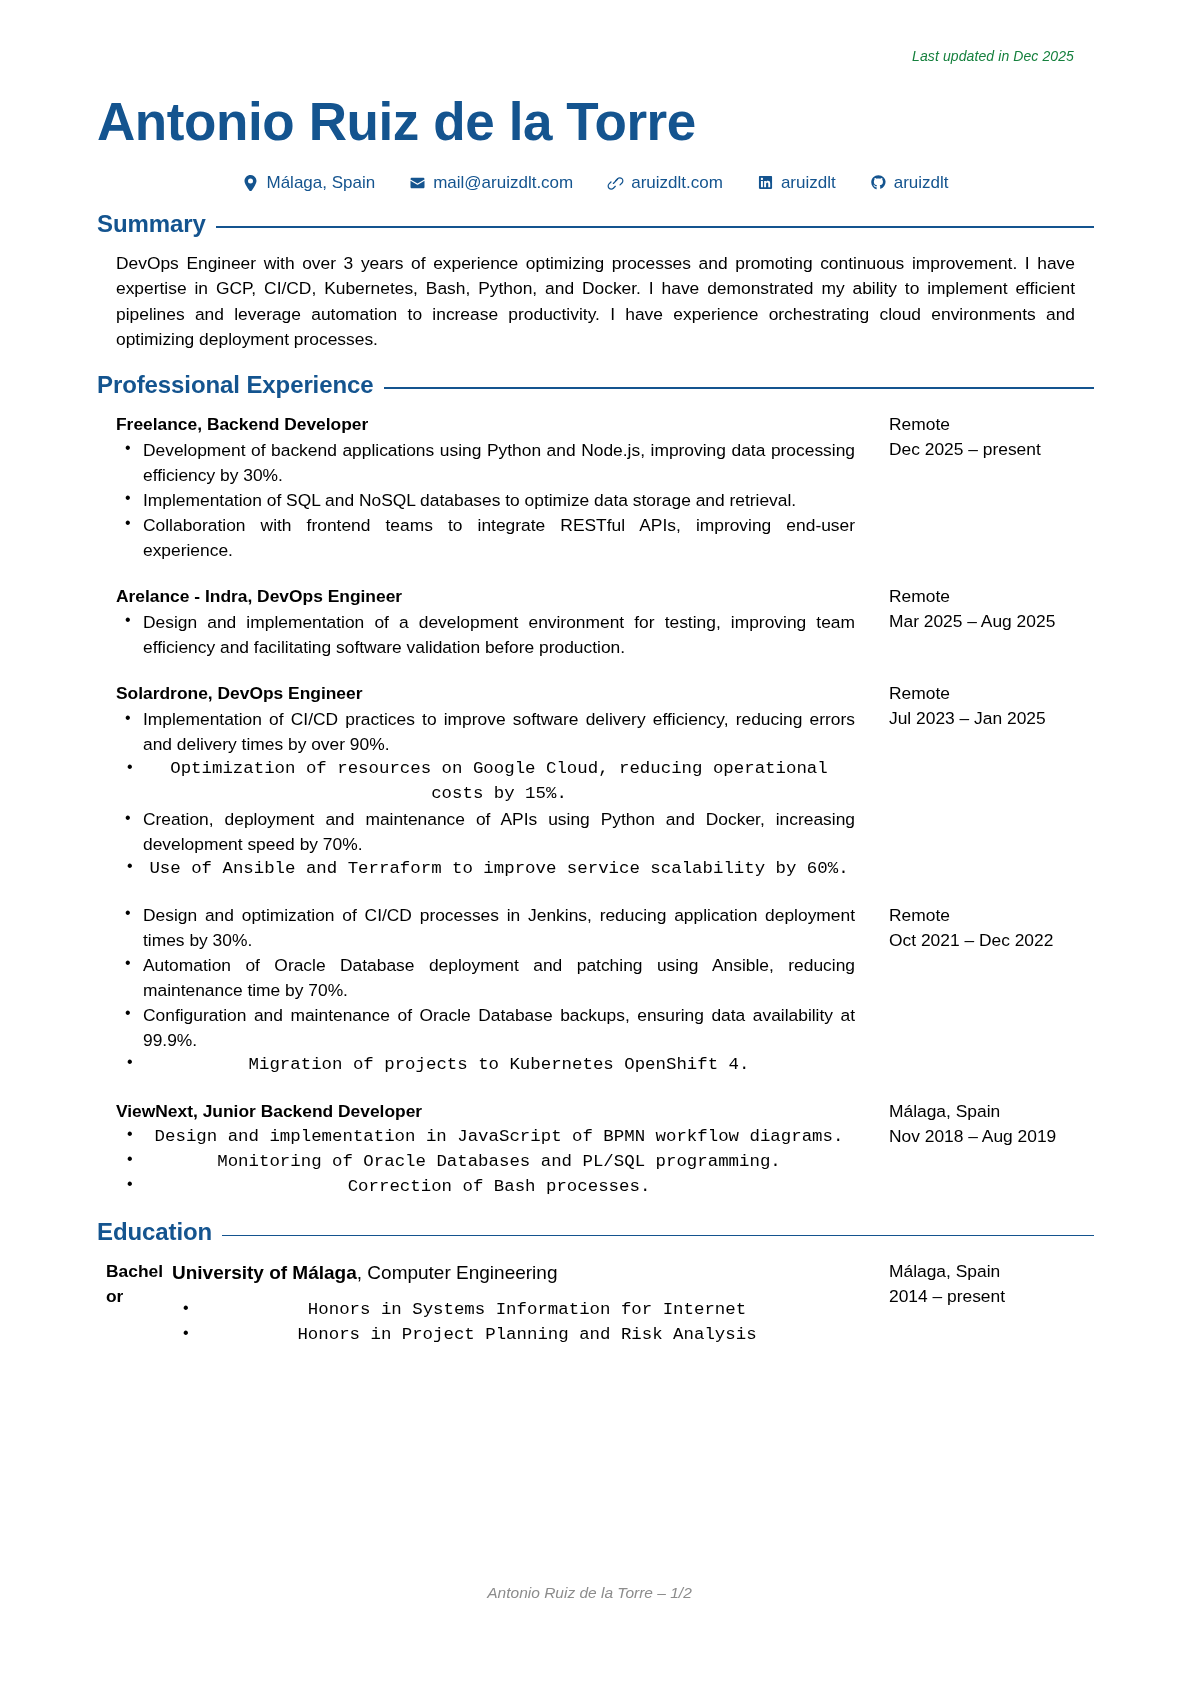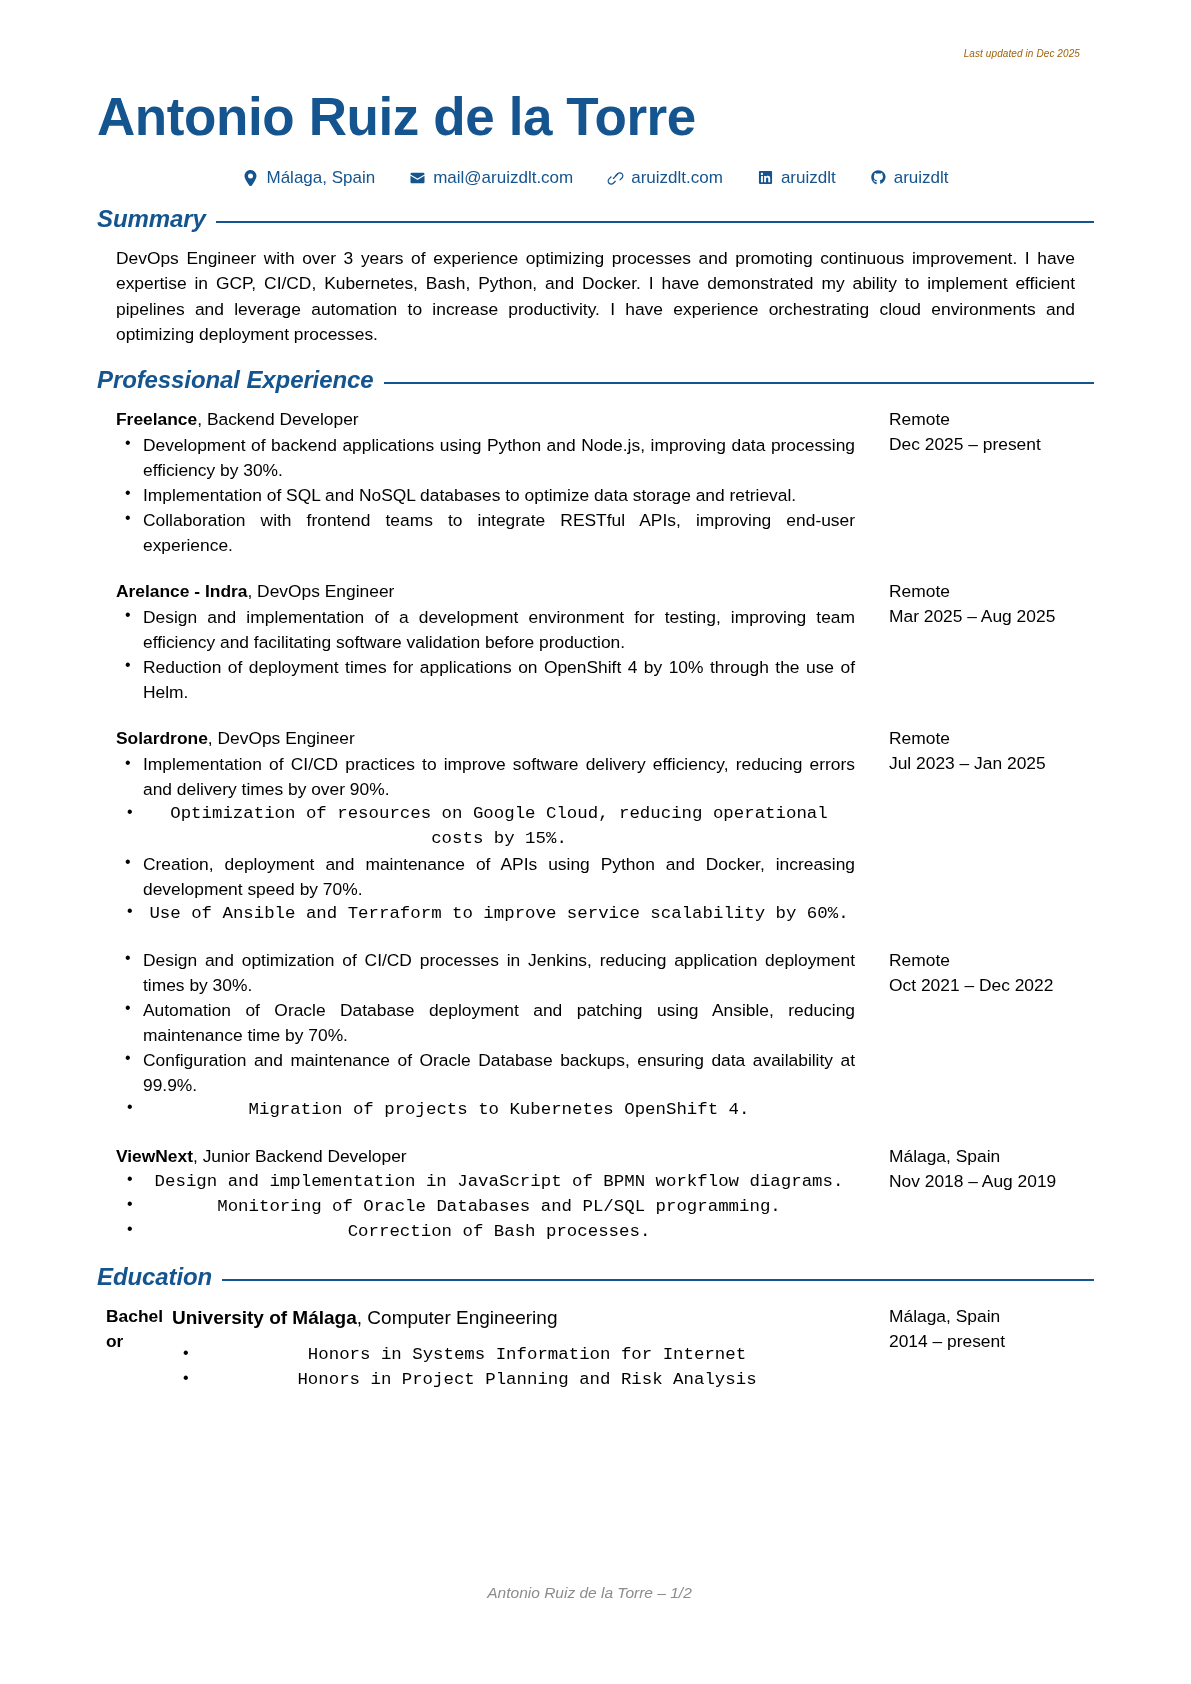--- a/index.html
+++ b/index.html
@@ -22,25 +22,25 @@
     position: relative;
     width: 1191px;
     height: 1684px;
     padding: 40px 97px 0 97px;
   }
 
   
   .last-updated {
     text-align: right;
     font-style: italic;
-    font-size: 10px;
-    color: #a16207;
+    font-size: 14px;
+    color: #15803d;
     letter-spacing: 0.1px;
     margin-top: 8px;
-    margin-right: 14px;
+    margin-right: 20px;
   }
 
   .name {
     color: #14548f;
     font-size: 53px;
     font-weight: bold;
     letter-spacing: -0.4px;
     margin-top: 30px;
     line-height: 1.05;
     font-stretch: condensed;
@@ -84,21 +84,20 @@
     gap: 10px;
     margin-bottom: 3px;
   }
   .section-title {
     color: #14548f;
     font-size: 24px;
     font-weight: bold;
     letter-spacing: -0.1px;
     white-space: nowrap;
     line-height: 1.25;
-    font-style: italic;
   }
   .rule {
     flex: 1 1 auto;
     height: 1.6px;
     background: #14548f;
     margin-top: 7px;
   }
 
   .section-body { padding-top: 9px; }
 
@@ -121,21 +120,21 @@
   .entry:last-child { margin-bottom: 0; }
 
   .entry-main { flex: 1 1 auto; min-width: 0; padding-right: 34px; }
 
   .entry-head {
     font-size: 17.4px;
     line-height: 1.45;
     margin-bottom: 1px;
   }
   .entry-org { font-weight: bold; }
-  .entry-role { font-weight: normal; }
+  .entry-role { font-weight: bold; }
 
   .entry-side {
     flex: 0 0 auto;
     width: 205px;
     font-size: 17.4px;
     line-height: 1.45;
   }
   .entry-side .loc { display: block; }
   .entry-side .dates { display: block; }
 
@@ -284,21 +283,20 @@
           <div class="entry-side">
             <span class="loc">Remote</span>
             <span class="dates">Dec 2025 – present</span>
           </div>
         </div>
         <div class="entry">
           <div class="entry-main">
             <div class="entry-head"><span class="entry-org">Arelance - Indra</span><span class="entry-role">, DevOps Engineer</span></div>
             <ul class="bullets">
               <li>Design and implementation of a development environment for testing, improving team efficiency and facilitating software validation before production.</li>
-              <li>Reduction of deployment times for applications on OpenShift 4 by 10% through the use of Helm.</li>
             </ul>
           </div>
           <div class="entry-side">
             <span class="loc">Remote</span>
             <span class="dates">Mar 2025 – Aug 2025</span>
           </div>
         </div>
         <div class="entry">
           <div class="entry-main">
             <div class="entry-head"><span class="entry-org">Solardrone</span><span class="entry-role">, DevOps Engineer</span></div>

